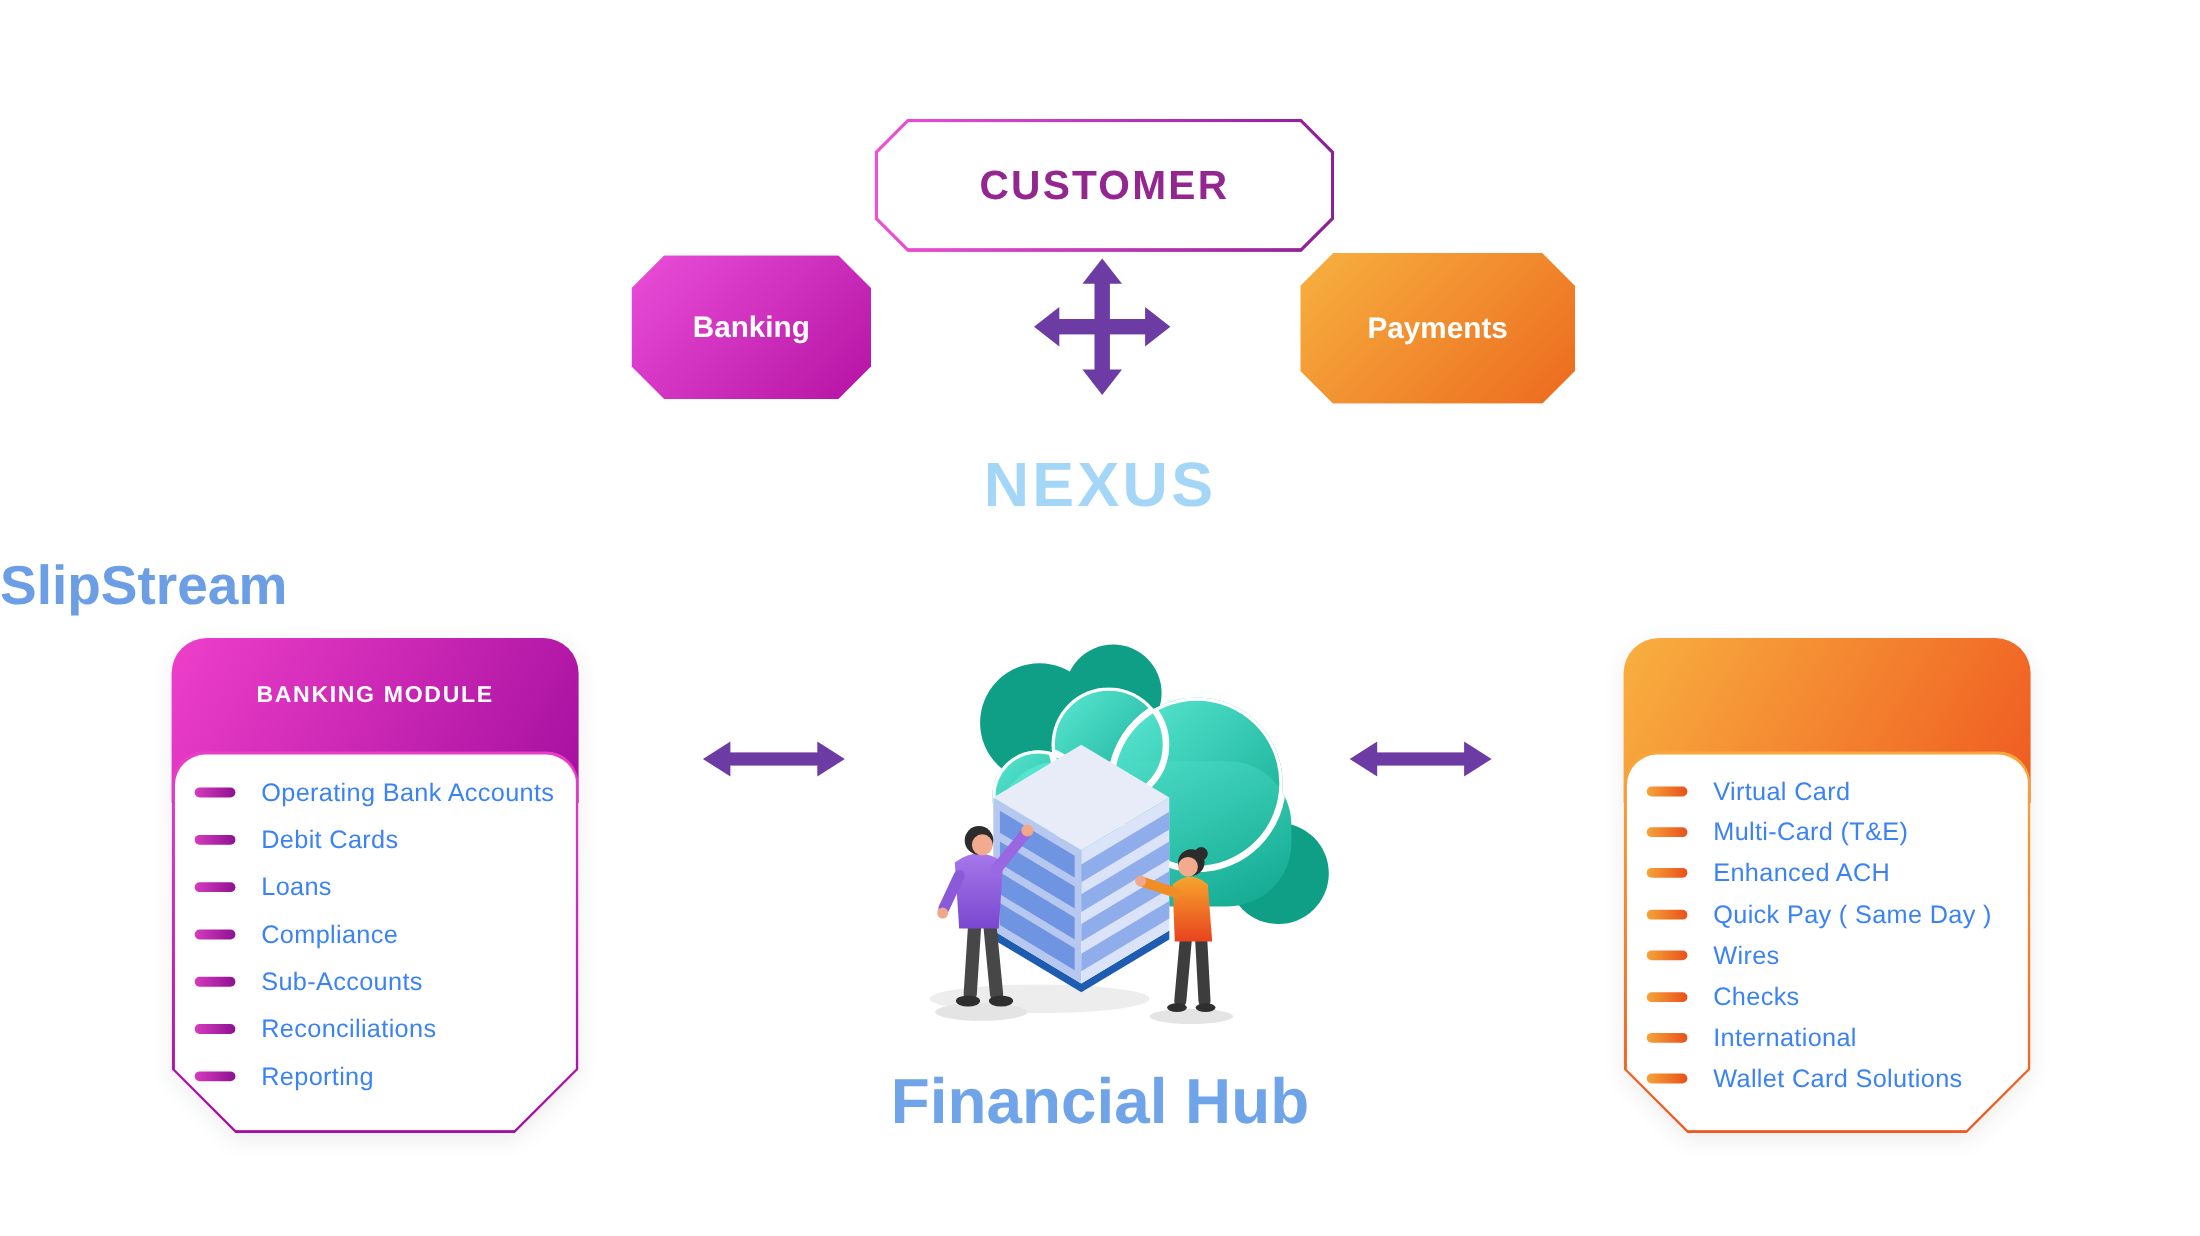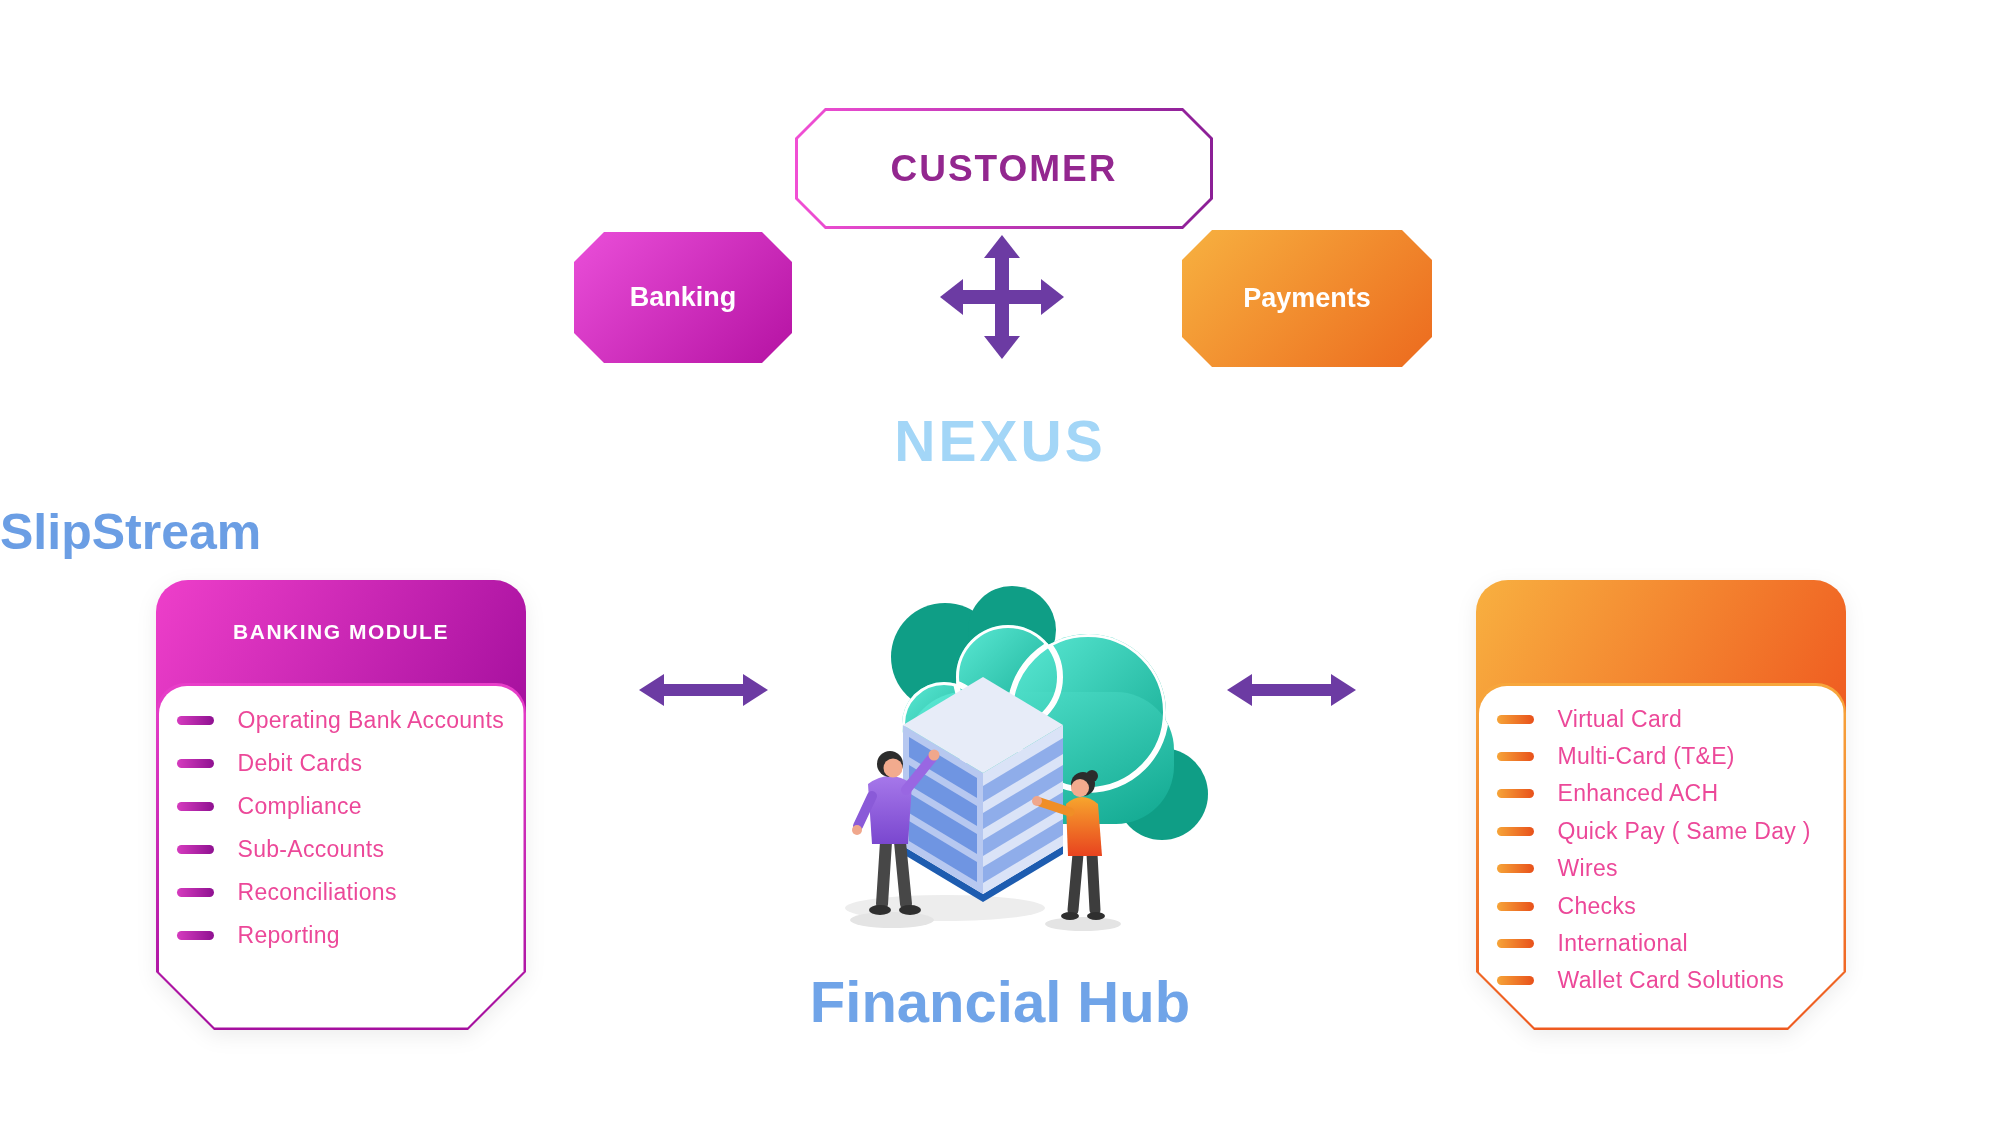--- a/index.html
+++ b/index.html
@@ -62,21 +62,21 @@
     clip-path:polygon(0% 0%,100% 0%,100% calc(100% - 56px),calc(100% - 56px) 100%,56px 100%,0% calc(100% - 56px));
     border-radius:28px 28px 0 0;
   }
   .module-list{padding-top:13px;}
   .module-list-right{padding-top:15px;}
   .module-row{display:flex;align-items:center;height:43px;padding-left:18px;}
   .module-row-right{height:37.4px;}
   .bullet{width:37px;height:9px;border-radius:6px;flex:none;}
   .bullet-magenta{background:linear-gradient(90deg,#d53bbe,#8f1191);}
   .bullet-orange{background:linear-gradient(90deg,#f6a438,#e8511b);}
-  .row-label{margin-left:24px;font-size:23px;color:#ec4899;letter-spacing:.3px;white-space:nowrap;}
+  .row-label{margin-left:24px;font-size:23px;color:#3b82f6;letter-spacing:.3px;white-space:nowrap;}
   
   .hub-illustration{position:absolute;left:840px;top:572px;width:370px;height:385px;}
 </style>
 </head>
 <body>
 
 <div class="canvas">
 
   <div class="customer-box">
     <div class="customer-box-inner">
@@ -125,20 +125,24 @@
     <div class="module-card module-card-magenta">
       <div class="module-card-inner">
         <div class="module-list">
           <div class="module-row">
             <span class="bullet bullet-magenta"></span>
             <span class="row-label">Operating Bank Accounts</span>
           </div>
           <div class="module-row">
             <span class="bullet bullet-magenta"></span>
             <span class="row-label">Debit Cards</span>
+          </div>
+          <div class="module-row">
+            <span class="bullet bullet-magenta"></span>
+            <span class="row-label">Loans</span>
           </div>
           <div class="module-row">
             <span class="bullet bullet-magenta"></span>
             <span class="row-label">Compliance</span>
           </div>
           <div class="module-row">
             <span class="bullet bullet-magenta"></span>
             <span class="row-label">Sub-Accounts</span>
           </div>
           <div class="module-row">

